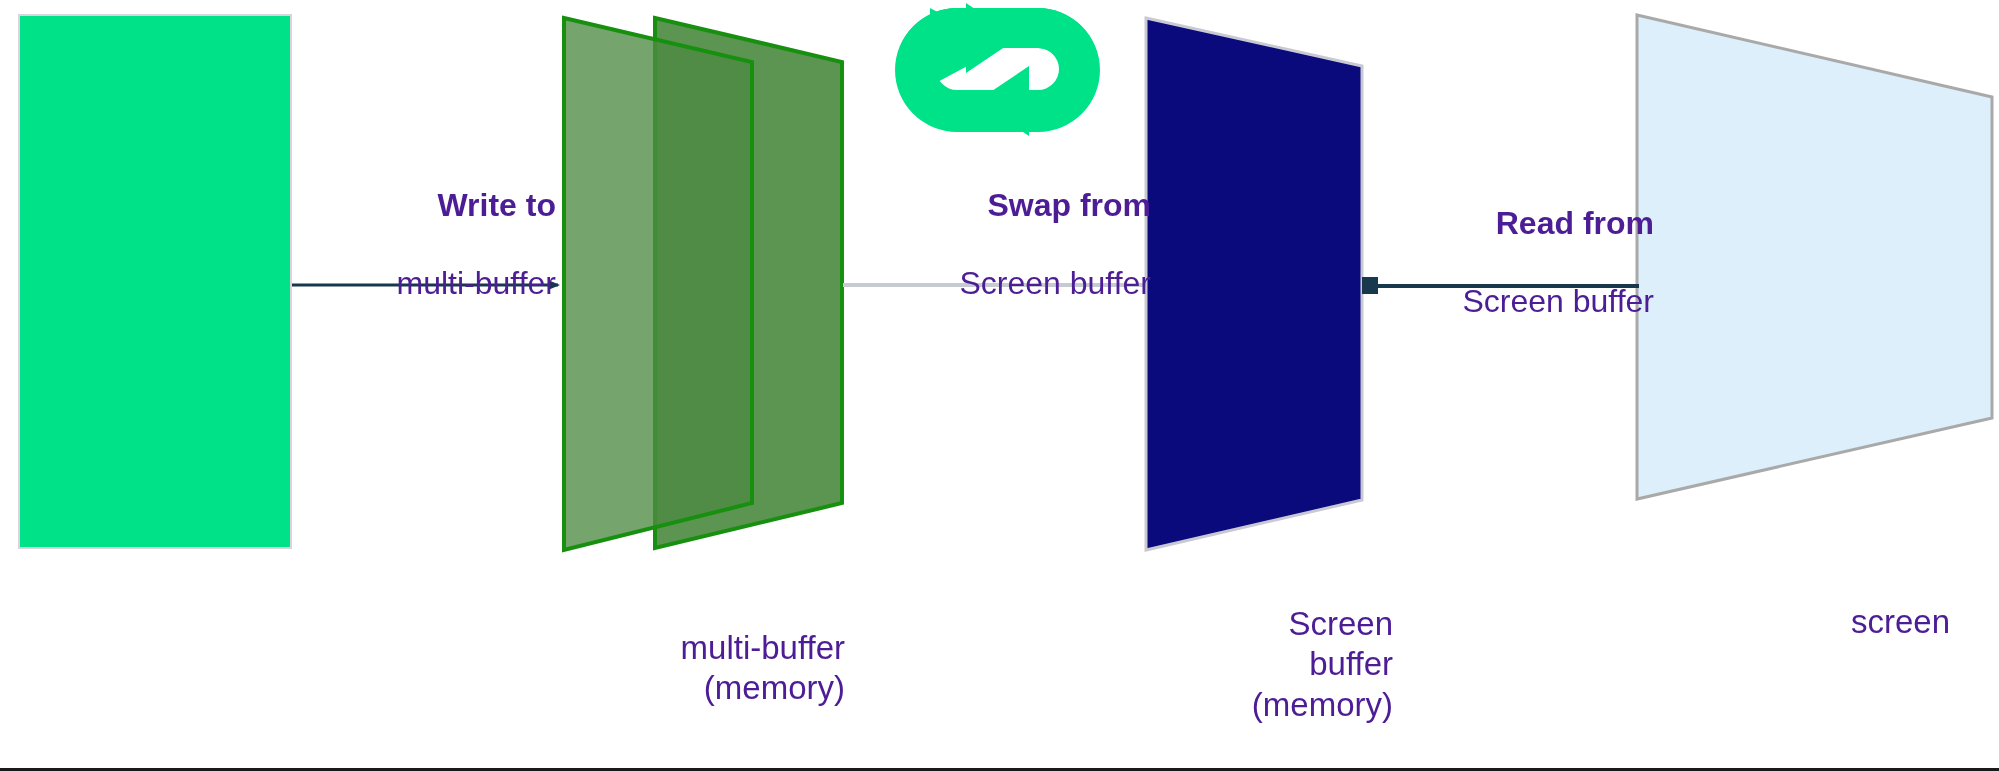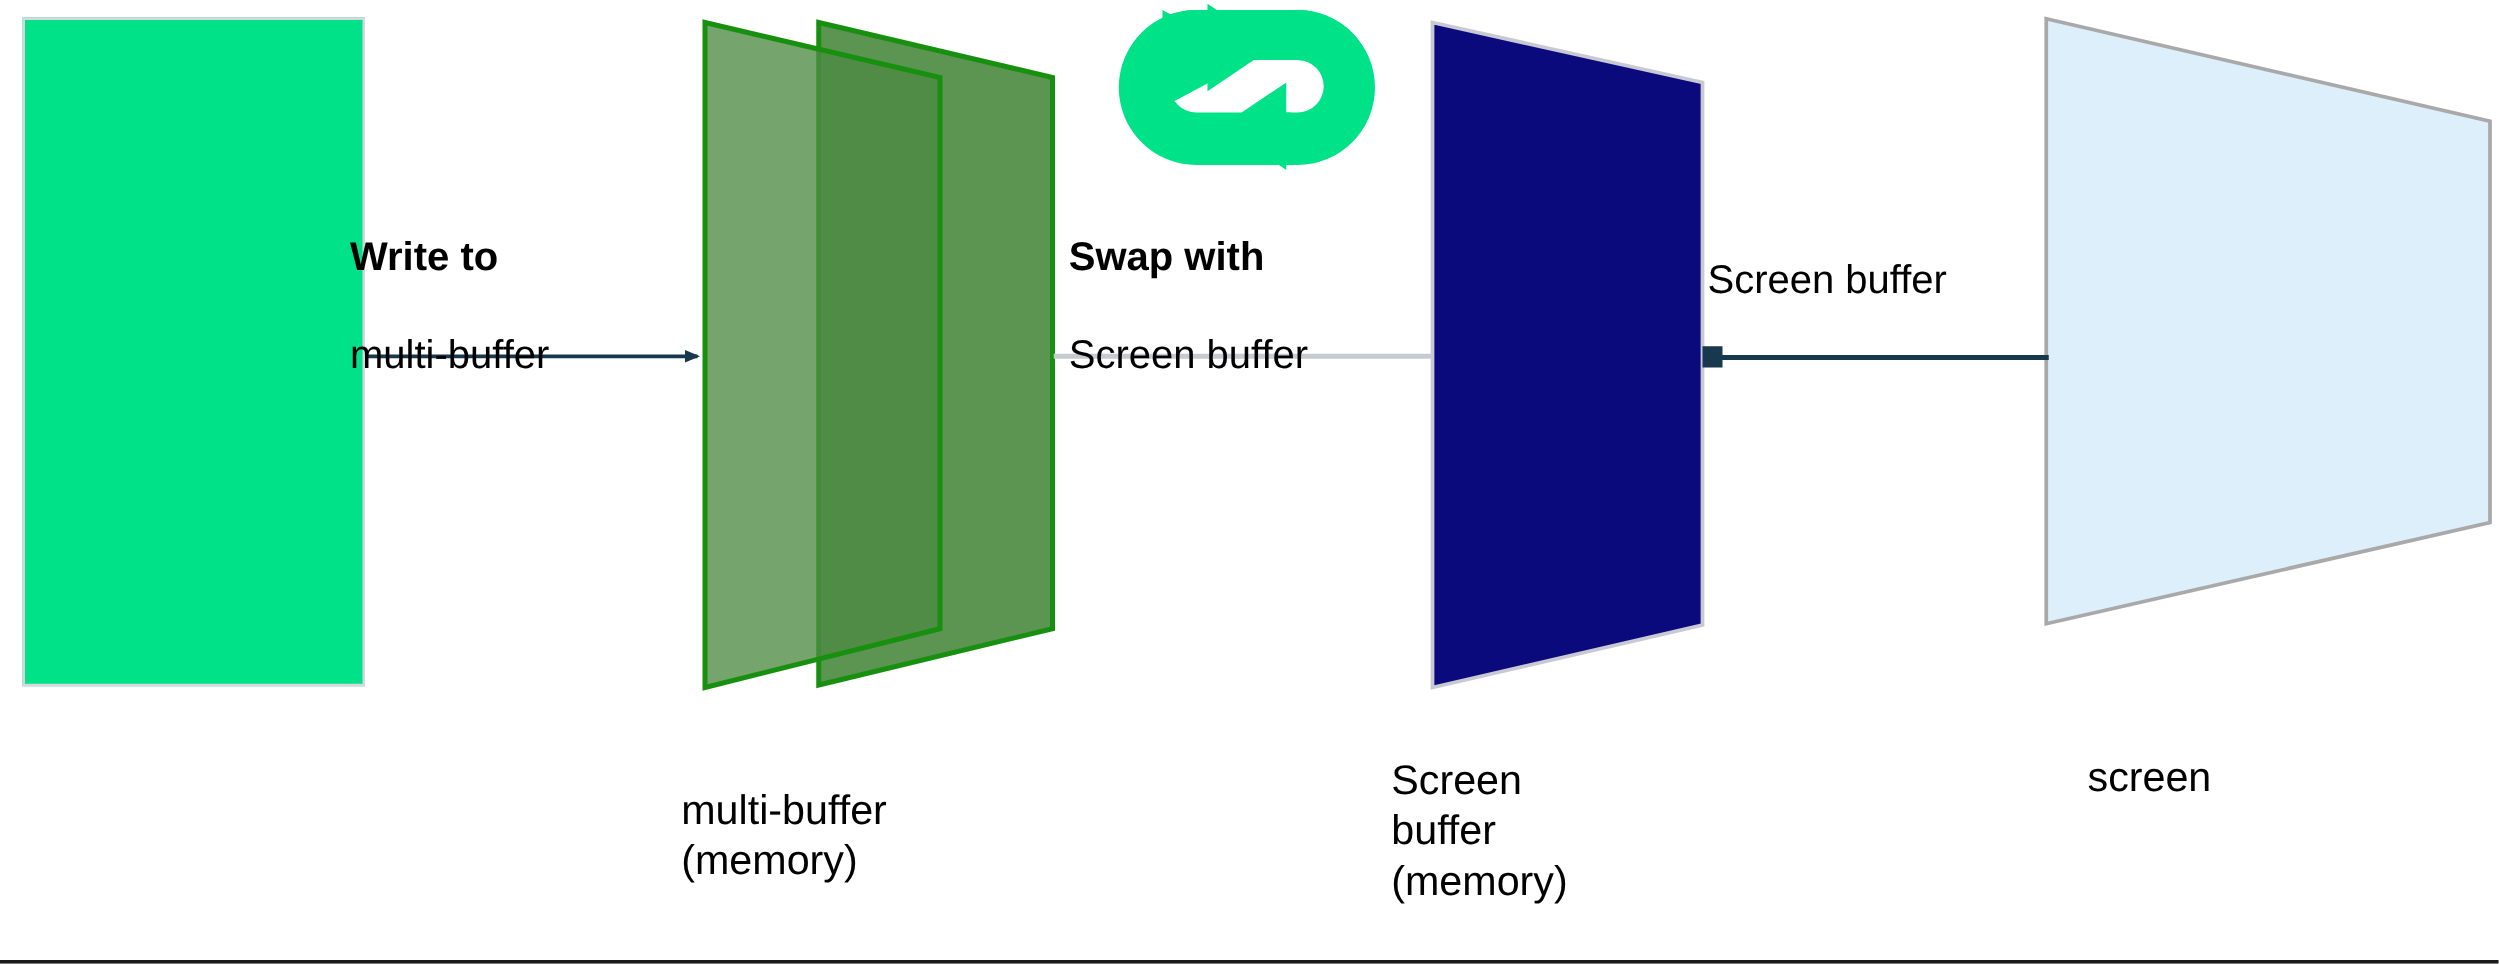--- a/index.html
+++ b/index.html
@@ -21,22 +21,22 @@
   }
   .svg-layer {
     position: absolute;
     left: 0;
     top: 0;
     width: 1999px;
     height: 771px;
   }
   .lbl {
     position: absolute;
-    text-align: left;
-    color: #000000;
+    text-align: right;
+    color: #4c1d95;
     line-height: 1.22;
     white-space: pre-line;
     font-weight: 400;
   }
   .node-label {
     font-size: 33px;
   }
   .edge-label {
     font-size: 32px;
   }
@@ -154,21 +154,22 @@
 (memory)</div>
 
   <div class="lbl node-label" style="left:1670px; top:602px; width:280px;">screen</div>
 
   <div class="lbl edge-label" style="left:280px; top:147px; width:276px;">
     <span class="bold">Write to</span>
     <span class="reg">multi-buffer</span>
   </div>
 
   <div class="lbl edge-label" style="left:855px; top:147px; width:296px;">
-    <span class="bold">Swap with</span>
+    <span class="bold">Swap from</span>
     <span class="reg">Screen buffer</span>
   </div>
 
   <div class="lbl edge-label" style="left:1366px; top:165px; width:288px;">
+    <span class="bold">Read from</span>
     <span class="reg">Screen buffer</span>
   </div>
 
 </div>
 
 </body></html>

